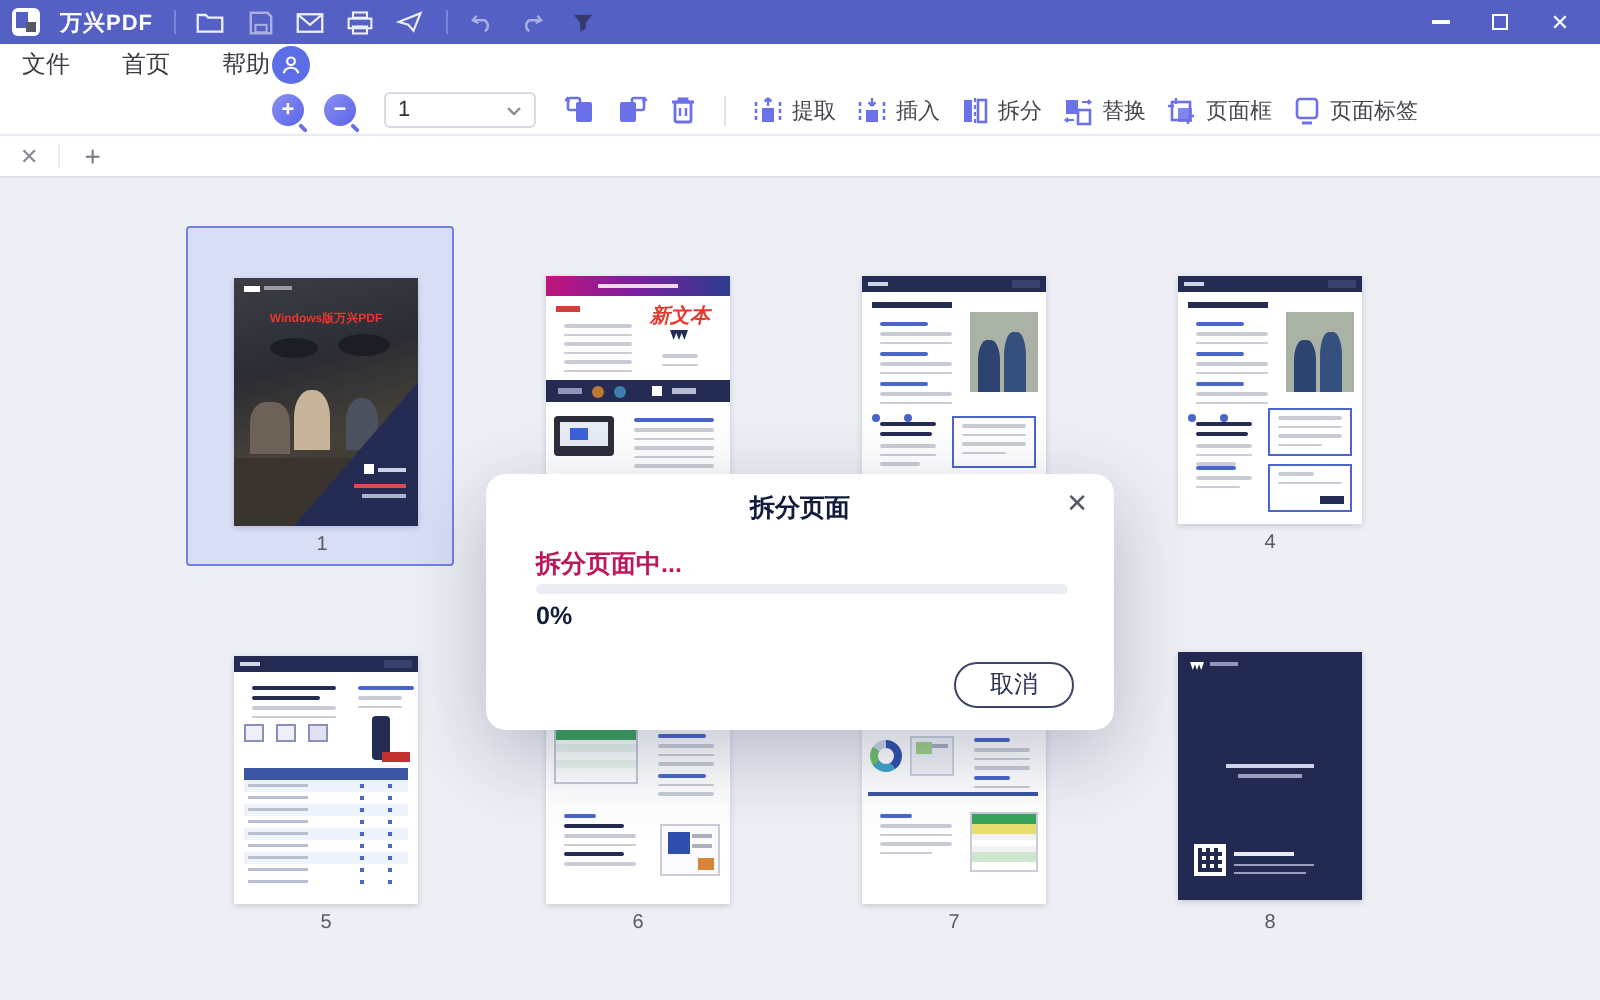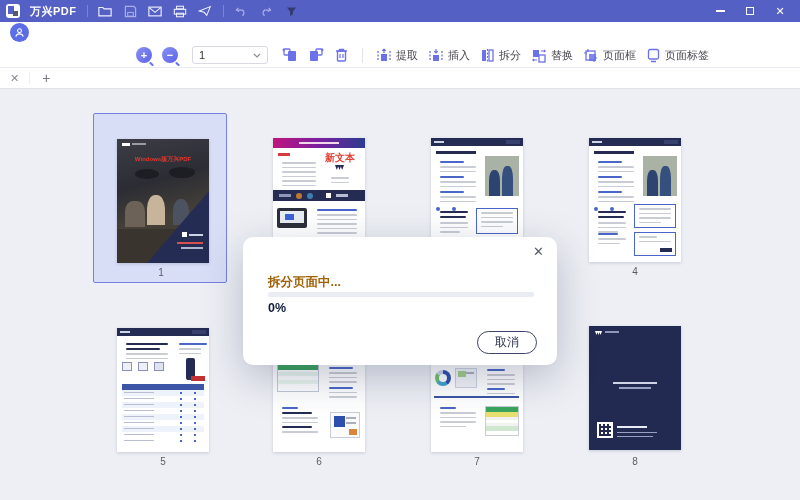--- a/index.html
+++ b/index.html
@@ -70,21 +70,21 @@
   .hdrbar::after { content:""; position:absolute; right:3px; top:1.5px; width:14px; height:4px; background:#39416e; }
   .bluebox { border:1px solid #4a66c8; background:#fff; position:absolute; }
   .dot { width:4px; height:4px; border-radius:50%; background:#4a66c8; display:inline-block; margin-right:2px; }
 
   
   .dialog { position:absolute; left:243px; top:148px; width:314px; height:128px; background:#fff;
             border-radius:10px; box-shadow:0 12px 40px rgba(40,50,90,.28); z-index:50; }
   .dlg-title { position:absolute; left:0; top:9px; width:100%; text-align:center; font-size:12.5px;
                font-weight:bold; color:#111c3d; }
   .dlg-close { position:absolute; right:13px; top:7px; color:#55596a; font-size:13px; }
-  .dlg-status { position:absolute; left:25px; top:37px; font-size:12.5px; font-weight:bold; color:#a16207; }
+  .dlg-status { position:absolute; left:25px; top:37px; font-size:12.5px; font-weight:bold; color:#be185d; }
   .dlg-track { position:absolute; left:25px; top:55px; width:266px; height:5px; border-radius:3px; background:#e9ecf3; overflow:hidden; }
   .dlg-fill { height:100%; background:#5560c4; border-radius:3px; width:0; }
   .dlg-pct { position:absolute; left:25px; top:64px; font-size:12.5px; font-weight:bold; color:#111c3d; }
   .dlg-cancel { position:absolute; right:20px; bottom:11px; width:60px; height:23px; border-radius:12px;
                 border:1.5px solid #3d4566; background:#fff; color:#2b3150; font-size:12px;
                 display:flex; align-items:center; justify-content:center; }
 </style>
 </head>
 <body>
 
@@ -146,20 +146,25 @@
           <span class="wc-min-bar"></span>
         </span>
       <span class="wc">
           <span class="wc-max-box"></span>
         </span>
       <span class="wc">✕</span>
     </div>
   </div>
 
   <div class="menubar">
+    <div class="menu-left">
+      <span class="mi">文件</span>
+      <span class="mi">首页</span>
+      <span class="mi">帮助</span>
+    </div>
     <span class="avatar">
       <svg width="11" height="11" viewBox="0 0 12 12">
           <circle cx="6" cy="4" r="2.1" fill="none" stroke="#fff" stroke-width="1.2"></circle>
           <path d="M2 10.5c.5-2 2-3 4-3s3.5 1 4 3" fill="none" stroke="#fff" stroke-width="1.2"></path>
         </svg>
     </span>
   </div>
 
   <div class="toolbar">
     <span class="zoombtn">+</span>
@@ -263,21 +268,21 @@
         <div style="position:absolute;left:0;bottom:0;width:92px;height:34px;background:#3a342e;"></div>
         <div style="position:absolute;right:0;bottom:0;width:0;height:0;border-left:62px solid transparent;border-bottom:72px solid #252c54;"></div>
         <div style="position:absolute;right:22px;bottom:26px;width:5px;height:5px;background:#fff;"></div>
         <div style="position:absolute;right:6px;bottom:27px;width:14px;height:2px;background:#cdd2e4;"></div>
         <div style="position:absolute;right:6px;bottom:19px;width:26px;height:2px;background:#d65050;"></div>
         <div style="position:absolute;right:6px;bottom:14px;width:22px;height:2px;background:#aeb4cc;"></div>
       </div>
       <div class="pnum" style="left:21px; top:153px;">1</div>
     </div>
 
-    <div class="page" style="left:273px; top:49px;">
+    <div class="page" style="left:273px; top:49px;font-style:italic;">
       <div style="height:10px;background:linear-gradient(90deg,#c0157d,#7a1fa0,#2b3d8f);position:relative;">
         <div style="position:absolute;left:26px;top:4px;width:40px;height:2px;background:#f3d7ea;"></div>
       </div>
       <div style="position:absolute;left:5px;top:15px;width:12px;height:2.5px;background:#d63a3a;"></div>
       <div style="position:absolute;left:5px;top:21px;width:42px;height:26px;">
         <div class="ln t"></div>
           <div class="ln t"></div>
           <div class="ln t"></div>
           <div class="ln t"></div>
           <div class="ln t"></div>
@@ -531,20 +536,21 @@
           repeating-linear-gradient(90deg,#232a52 0 2px,transparent 2px 4px),
           repeating-linear-gradient(0deg,#232a52 0 2px,transparent 2px 4px);"></div>
       </div>
       <div style="position:absolute;left:28px;bottom:22px;width:30px;height:2px;background:#e8eaf4;"></div>
       <div style="position:absolute;left:28px;bottom:17px;width:40px;height:1.5px;background:#9aa1c0;"></div>
       <div style="position:absolute;left:28px;bottom:13px;width:36px;height:1.5px;background:#9aa1c0;"></div>
     </div>
     <div class="pnum" style="left:589px; top:367px;">8</div>
 
     <div class="dialog">
+      <div class="dlg-title">拆分页面</div>
       <span class="dlg-close">✕</span>
       <div class="dlg-status">拆分页面中...</div>
       <div class="dlg-track">
         <div class="dlg-fill" style="width: 0%;"></div>
       </div>
       <div class="dlg-pct">0%</div>
       <div class="dlg-cancel">取消</div>
     </div>
 
   </div>

